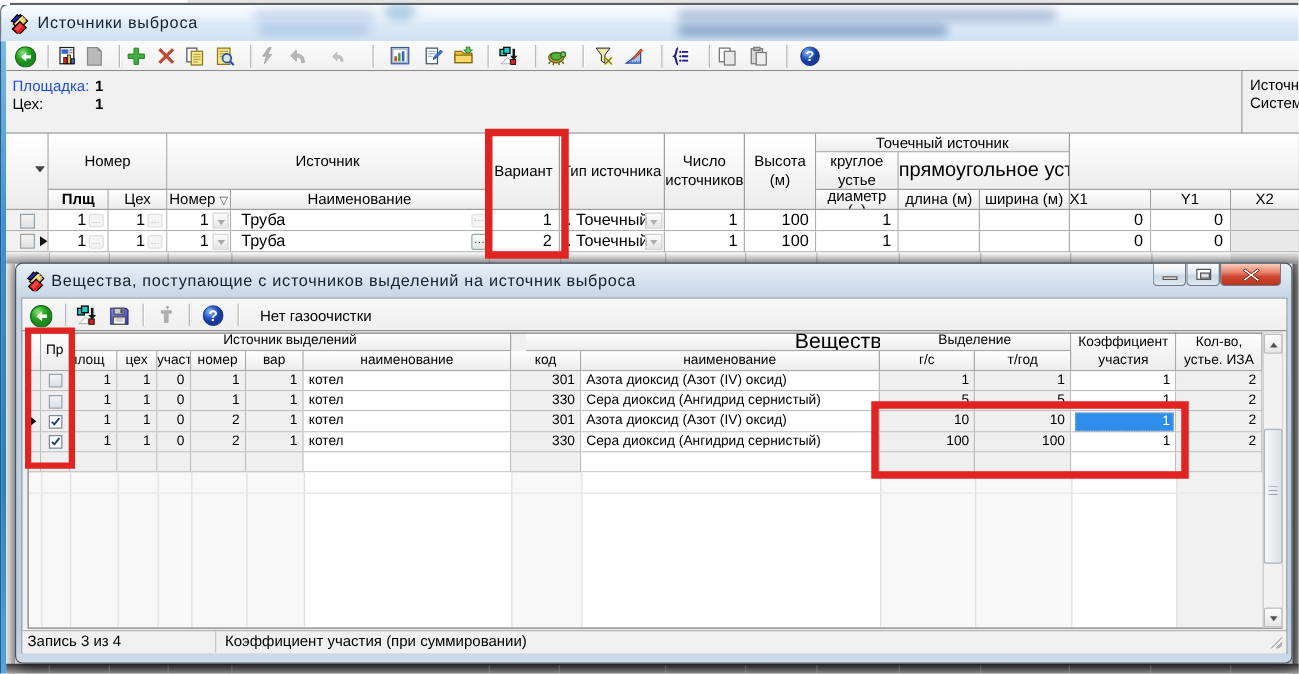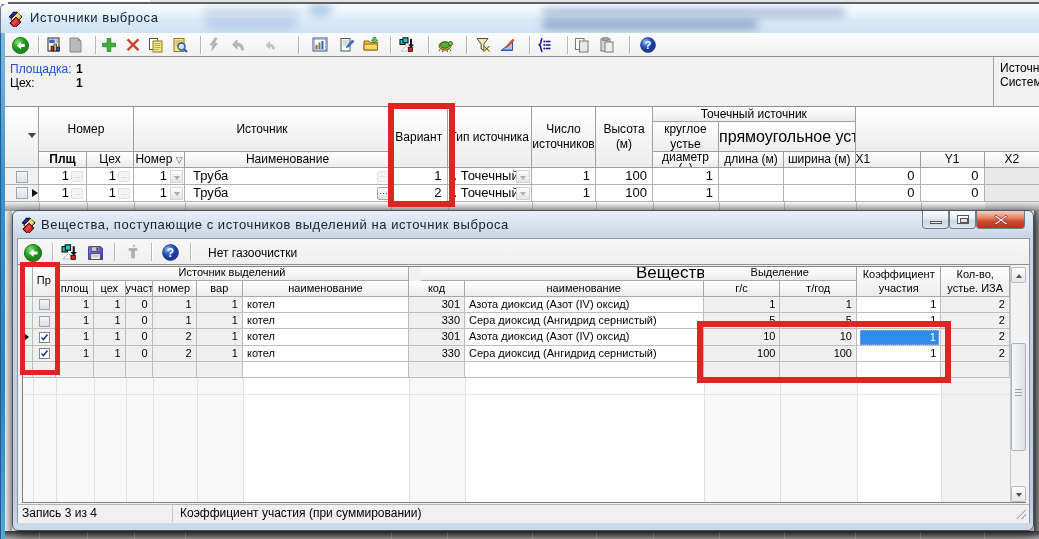--- a/index.html
+++ b/index.html
@@ -362,21 +362,21 @@
 <div style="left:421px;top:266px;width:294.5px;height:14.5px;position:absolute;box-sizing:border-box;background:linear-gradient(#ffffff,#ececec);border-right:1px solid #a8a8a8;border-bottom:1px solid #a8a8a8;font-size:17px;color:#000;overflow:hidden;white-space:nowrap;text-align:right;line-height:13.5px;">Вещество</div>
 <div style="left:703.5px;top:266px;width:153.5px;height:14.5px;position:absolute;box-sizing:border-box;background:linear-gradient(#ffffff,#ececec);border-right:1px solid #a8a8a8;border-bottom:1px solid #a8a8a8;font-size:11px;color:#000;overflow:hidden;white-space:nowrap;text-align:center;line-height:13.5px;">Выделение</div>
 <div style="left:857px;top:266px;width:84.39999999999998px;height:30.5px;position:absolute;box-sizing:border-box;background:linear-gradient(#ffffff,#ececec);border-right:1px solid #a8a8a8;border-bottom:1px solid #a8a8a8;font-size:11px;color:#000;overflow:hidden;text-align:center;display:flex;flex-direction:column;justify-content:center;line-height:14px;">
     <div>Коэффициент</div>
     <div>участия</div>
   </div>
 <div style="left:941.4px;top:266px;width:68.60000000000002px;height:30.5px;position:absolute;box-sizing:border-box;background:linear-gradient(#ffffff,#ececec);border-right:1px solid #a8a8a8;border-bottom:1px solid #a8a8a8;font-size:11px;color:#000;overflow:hidden;text-align:center;display:flex;flex-direction:column;justify-content:center;line-height:14px;">
     <div>Кол-во,</div>
     <div>устье. ИЗА</div>
   </div>
-<div style="left:56px;top:280.5px;width:38px;height:16.0px;position:absolute;box-sizing:border-box;background:linear-gradient(#ffffff,#ececec);border-right:1px solid #a8a8a8;border-bottom:1px solid #a8a8a8;font-size:11px;color:#000;overflow:hidden;white-space:nowrap;text-align:center;line-height:15.0px;">площ</div>
+<div style="left:56px;top:280.5px;width:38px;height:16.0px;position:absolute;box-sizing:border-box;background:linear-gradient(#ffffff,#ececec);border-right:1px solid #a8a8a8;border-bottom:1px solid #a8a8a8;font-size:11px;color:#000;overflow:hidden;white-space:nowrap;text-align:left;line-height:15.0px;">площ</div>
 <div style="left:94px;top:280.5px;width:31.5px;height:16.0px;position:absolute;box-sizing:border-box;background:linear-gradient(#ffffff,#ececec);border-right:1px solid #a8a8a8;border-bottom:1px solid #a8a8a8;font-size:11px;color:#000;overflow:hidden;white-space:nowrap;text-align:center;line-height:15.0px;">цех</div>
 <div style="left:125.5px;top:280.5px;width:27.0px;height:16.0px;position:absolute;box-sizing:border-box;background:linear-gradient(#ffffff,#ececec);border-right:1px solid #a8a8a8;border-bottom:1px solid #a8a8a8;font-size:11px;color:#000;overflow:hidden;white-space:nowrap;text-align:center;line-height:15.0px;">участ</div>
 <div style="left:152.5px;top:280.5px;width:44.19999999999999px;height:16.0px;position:absolute;box-sizing:border-box;background:linear-gradient(#ffffff,#ececec);border-right:1px solid #a8a8a8;border-bottom:1px solid #a8a8a8;font-size:11px;color:#000;overflow:hidden;white-space:nowrap;text-align:center;line-height:15.0px;">номер</div>
 <div style="left:196.7px;top:280.5px;width:46.30000000000001px;height:16.0px;position:absolute;box-sizing:border-box;background:linear-gradient(#ffffff,#ececec);border-right:1px solid #a8a8a8;border-bottom:1px solid #a8a8a8;font-size:11px;color:#000;overflow:hidden;white-space:nowrap;text-align:center;line-height:15.0px;">вар</div>
 <div style="left:243px;top:280.5px;width:166px;height:16.0px;position:absolute;box-sizing:border-box;background:linear-gradient(#ffffff,#ececec);border-right:1px solid #a8a8a8;border-bottom:1px solid #a8a8a8;font-size:11px;color:#000;overflow:hidden;white-space:nowrap;text-align:center;line-height:15.0px;">наименование</div>
 <div style="left:409px;top:280.5px;width:56px;height:16.0px;position:absolute;box-sizing:border-box;background:linear-gradient(#ffffff,#ececec);border-right:1px solid #a8a8a8;border-bottom:1px solid #a8a8a8;font-size:11px;color:#000;overflow:hidden;white-space:nowrap;text-align:center;line-height:15.0px;">код</div>
 <div style="left:465px;top:280.5px;width:238.5px;height:16.0px;position:absolute;box-sizing:border-box;background:linear-gradient(#ffffff,#ececec);border-right:1px solid #a8a8a8;border-bottom:1px solid #a8a8a8;font-size:11px;color:#000;overflow:hidden;white-space:nowrap;text-align:center;line-height:15.0px;">наименование</div>
 <div style="left:703.5px;top:280.5px;width:76.89999999999998px;height:16.0px;position:absolute;box-sizing:border-box;background:linear-gradient(#ffffff,#ececec);border-right:1px solid #a8a8a8;border-bottom:1px solid #a8a8a8;font-size:11px;color:#000;overflow:hidden;white-space:nowrap;text-align:center;line-height:15.0px;">г/с</div>
 <div style="left:780.4px;top:280.5px;width:76.60000000000002px;height:16.0px;position:absolute;box-sizing:border-box;background:linear-gradient(#ffffff,#ececec);border-right:1px solid #a8a8a8;border-bottom:1px solid #a8a8a8;font-size:11px;color:#000;overflow:hidden;white-space:nowrap;text-align:center;line-height:15.0px;">т/год</div>
 <div style="left:22.5px;top:296.5px;width:10.0px;height:16.5px;position:absolute;box-sizing:border-box;background:#efefef;border-right:1px solid #bdbdbd;border-bottom:1px solid #bdbdbd;font-size:11px;color:#000;overflow:hidden;white-space:nowrap;text-align:center;line-height:15.5px;"></div>

